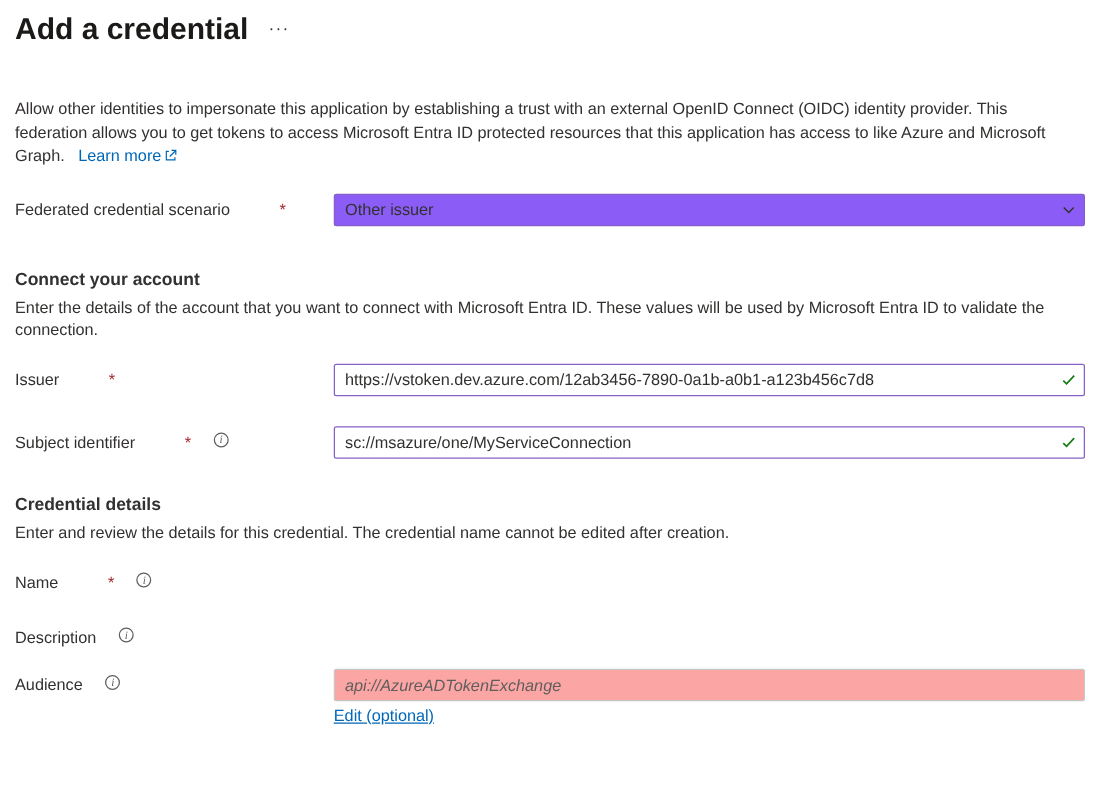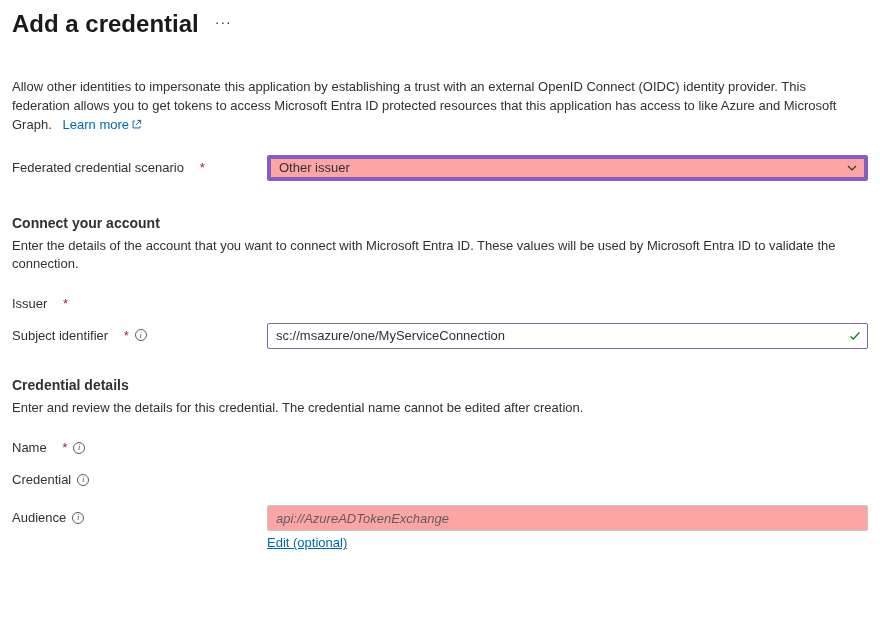--- a/index.html
+++ b/index.html
@@ -27,42 +27,42 @@
   .intro {
     line-height: 1.45;
     margin-bottom: 20px;
     max-width: 852px;
   }
   .learn-link { color: #0067b8; text-decoration: none; }
   .ext-icon { width:11px; height:11px; display:inline-block; vertical-align: -1px; margin-left:2px; }
   .form-row {
     display: flex;
     align-items: flex-start;
-    margin-bottom: 12px;
+    margin-bottom: 24px;
   }
   .form-row.tall { margin-bottom: 18px; }
   .label-col {
     width: 255px;
     flex-shrink: 0;
     padding-top: 5px;
     font-size: 13px;
     display:flex;
-    align-items:center;
-    gap:6px;
+    align-items:flex-start;
+    gap:18px;
   }
   .req { color: #a4262c; }
   .field-col { flex: 1; }
   .select-wrap {
     position: relative;
-    border: 4px solid #0ea5e9;
+    border: 1px solid #0ea5e9;
     border-radius: 2px;
     height: 26px;
     display:flex; align-items:center;
     padding: 0 26px 0 8px;
-    background:#fca5a5;
+    background:#8b5cf6;
   }
   .select-wrap.purple { border-color:#8661c5; }
   .chev {
     position: absolute; right:6px; top:50%; transform:translateY(-50%);
   }
   .text-input {
     width: 100%;
     height: 26px;
     border: 1px solid #605e5c;
     border-radius: 2px;
@@ -148,20 +148,28 @@
   </div>
 </div>
 
 <div class="section-title first">Connect your account</div>
 <div class="section-desc">Enter the details of the account that you want to connect with Microsoft Entra ID. These values will be used by Microsoft Entra ID to validate the connection.</div>
 
 <div class="form-row">
   <div class="label-col">
     <span>Issuer</span>&nbsp;<span class="req">*</span>
   </div>
+  <div class="field-col">
+    <div class="input-wrap">
+      <input class="text-input valid" value="https://vstoken.dev.azure.com/12ab3456-7890-0a1b-a0b1-a123b456c7d8" style="">
+      <svg class="check" width="14" height="14" viewBox="0 0 16 16">
+          <path d="M3 8.5l3 3L13 4" fill="none" stroke="#107c10" stroke-width="1.5"></path>
+        </svg>
+    </div>
+  </div>
 </div>
 
 <div class="form-row tall">
   <div class="label-col">
     <span>Subject identifier</span>&nbsp;<span class="req">*</span>
     <span class="info-icon">i</span>
   </div>
   <div class="field-col">
     <div class="input-wrap">
       <input class="text-input valid" value="sc://msazure/one/MyServiceConnection" style="">
@@ -177,21 +185,21 @@
 
 <div class="form-row">
   <div class="label-col">
     <span>Name</span>&nbsp;<span class="req">*</span>
     <span class="info-icon">i</span>
   </div>
 </div>
 
 <div class="form-row tall">
   <div class="label-col">
-    <span>Credential</span>
+    <span>Description</span>
     <span class="info-icon">i</span>
   </div>
 </div>
 
 <div class="form-row" style="margin-bottom:2px;">
   <div class="label-col">
     <span>Audience</span>
     <span class="info-icon">i</span>
   </div>
   <div class="field-col">

